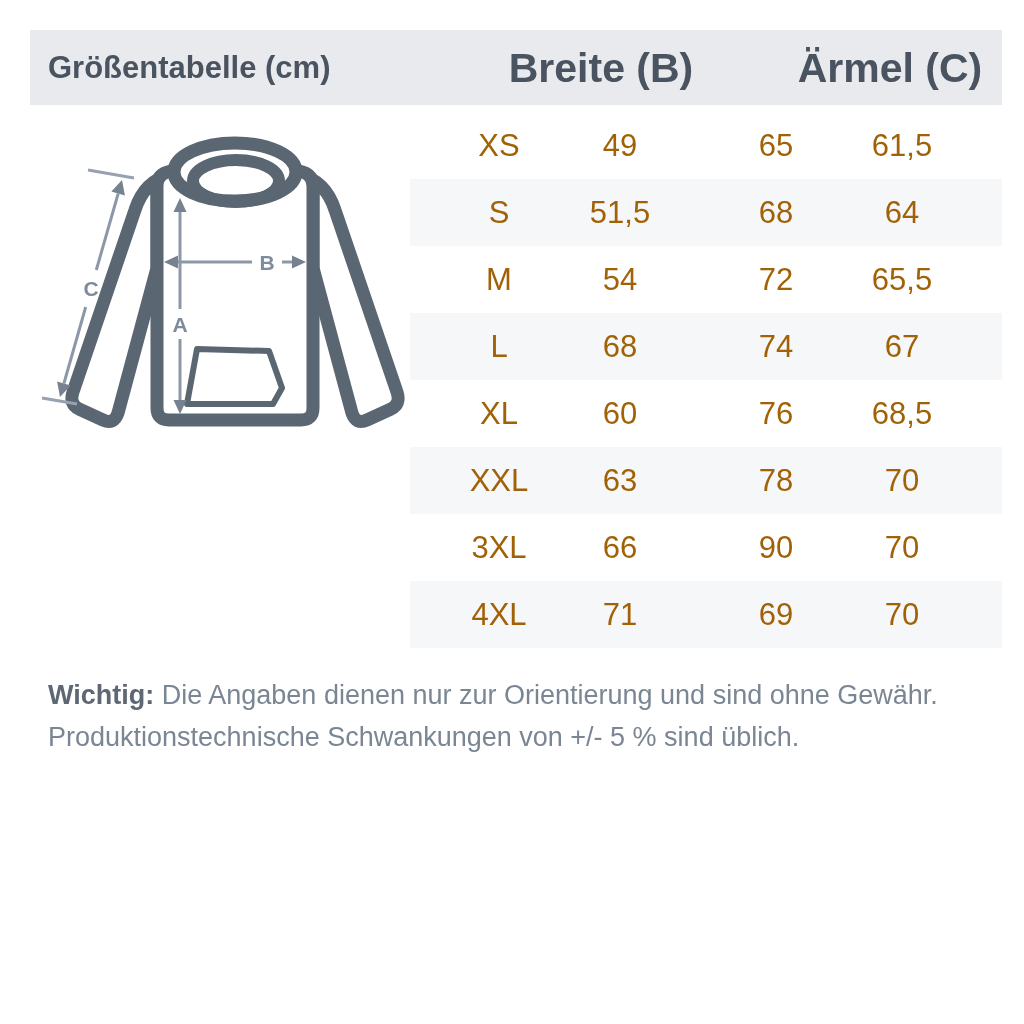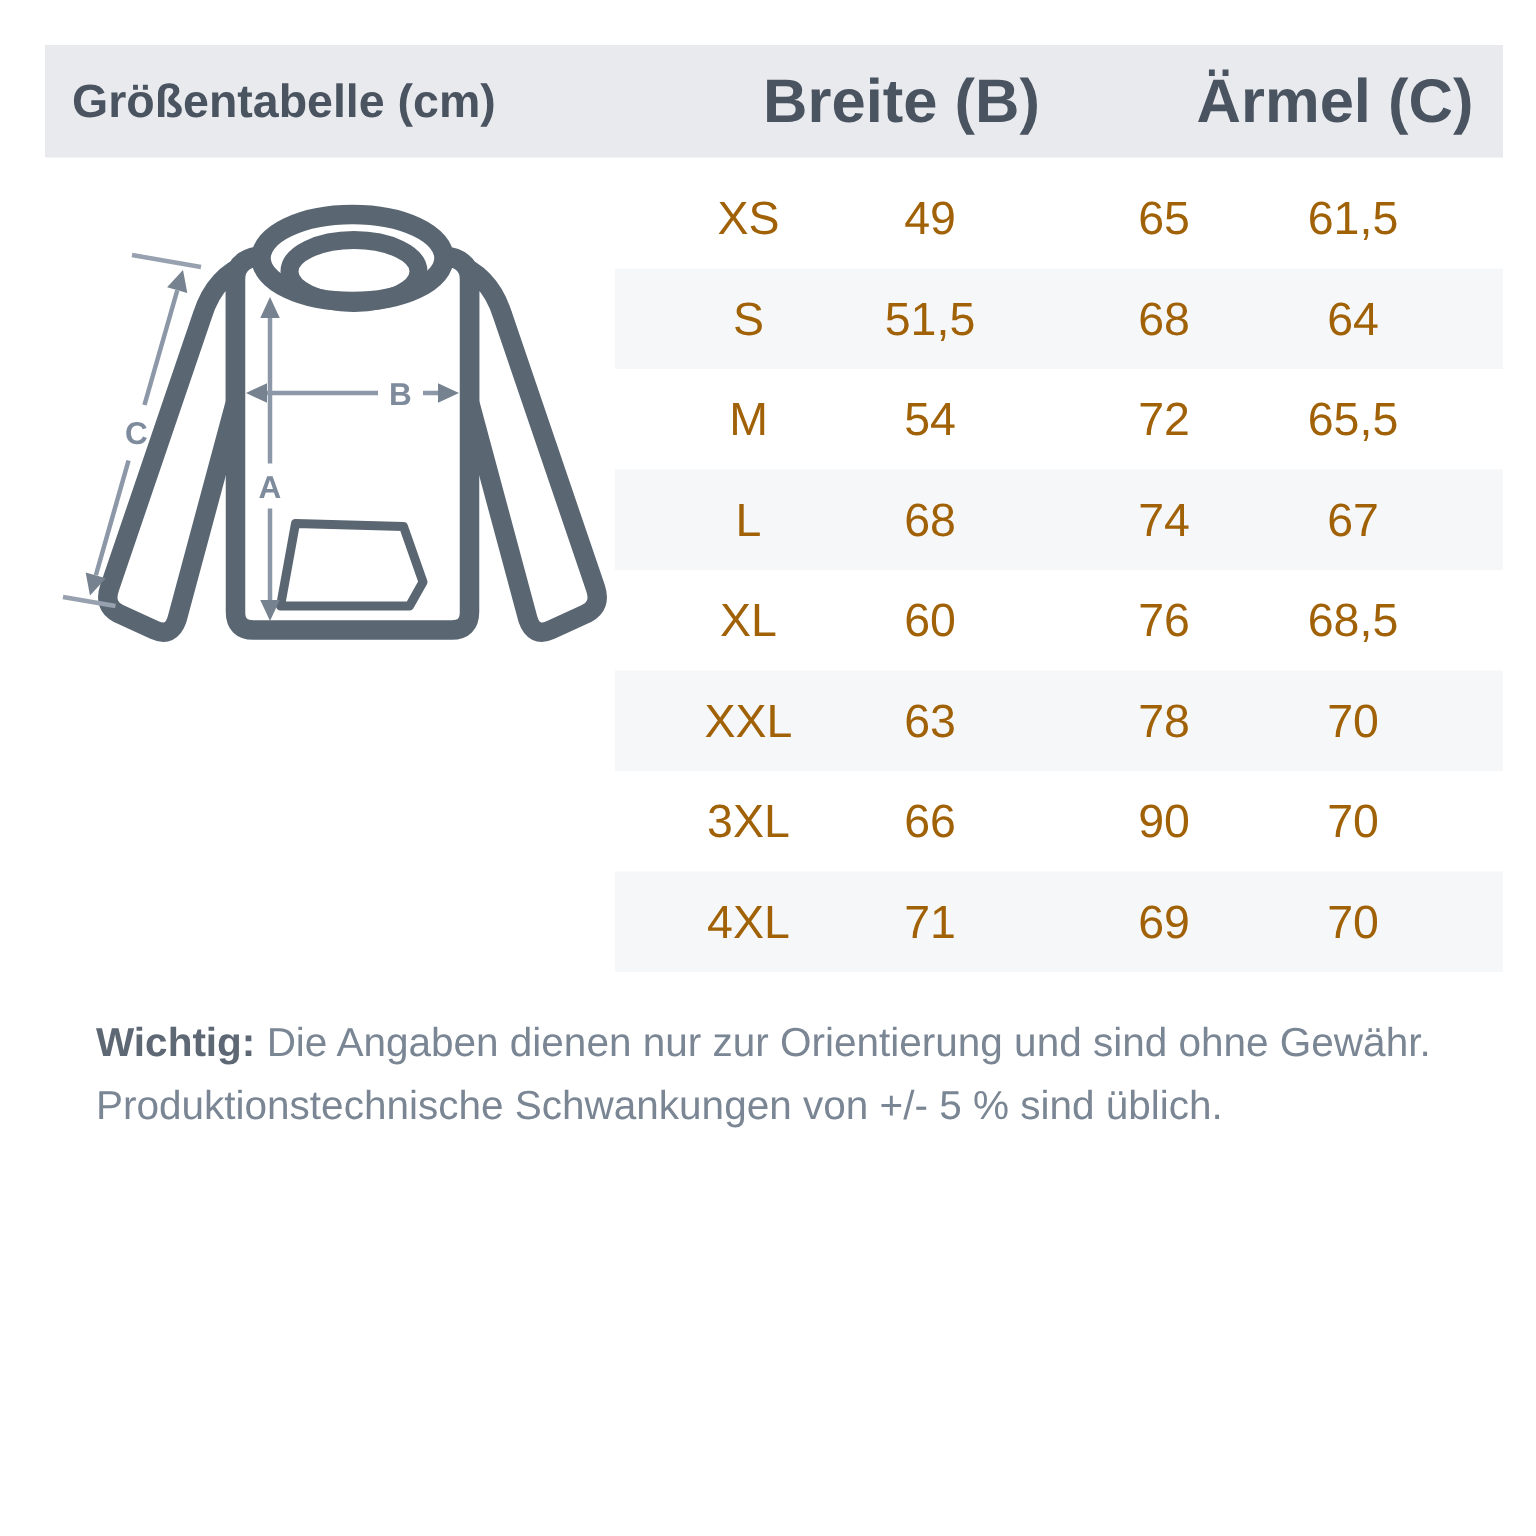--- a/index.html
+++ b/index.html
@@ -45,21 +45,21 @@
   .hoodie .head{fill:#76828f;stroke:none;}
   .hoodie text{
     font-family:"Liberation Sans", sans-serif;font-size:21px;font-weight:600;
     fill:#7e8b9c;text-anchor:middle;
   }
   
   .disclaimer{
     position:absolute;left:48px;top:674px;width:920px;margin:0;
     font-size:27px;line-height:42px;color:#7a8694;
   }
-  .disclaimer .line{display:block;margin-left:16px;}
+  .disclaimer .line{display:block;}
   .disclaimer strong{color:#5d6874;font-weight:bold;}
 </style>
 </head>
 <body>
 
 <div class="canvas">
 
   <div class="header-bar">
     <div class="header-title">Größentabelle (cm)</div>
     <div class="col-head c1">Breite (B)</div>

